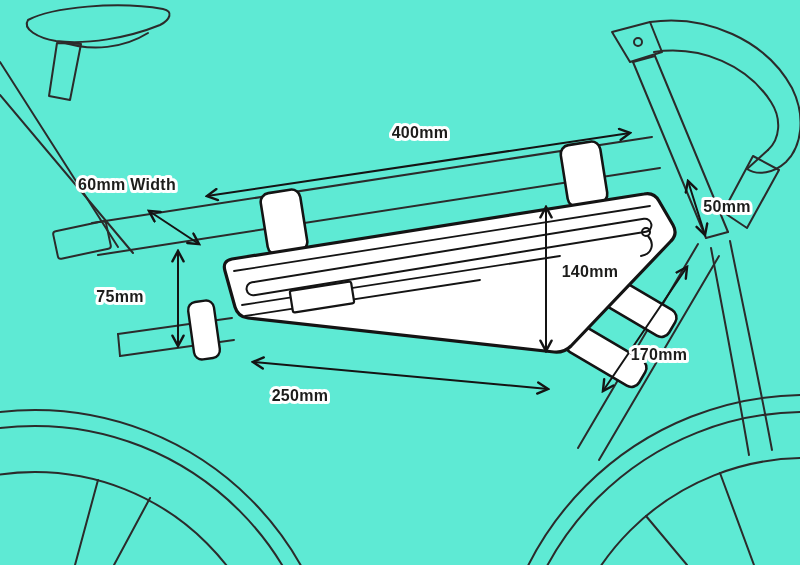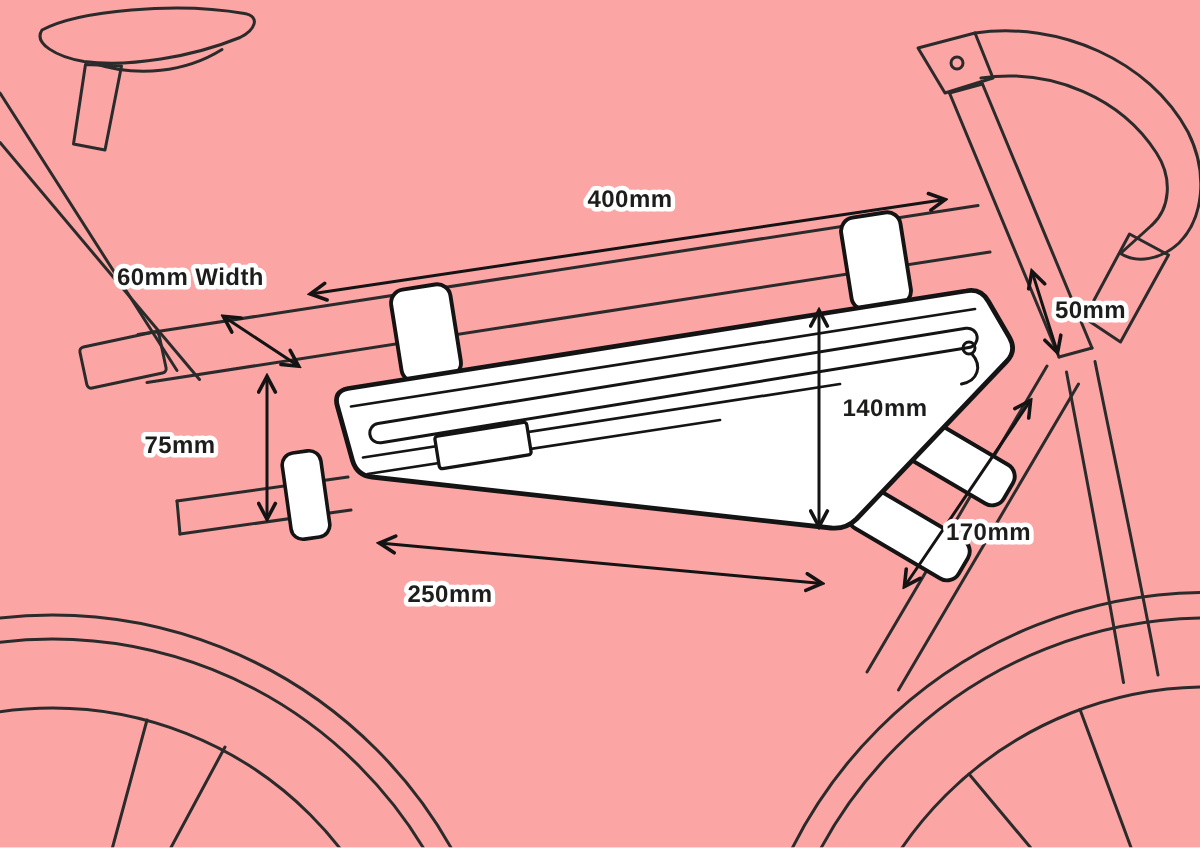--- a/index.html
+++ b/index.html
@@ -1,19 +1,19 @@
 <!DOCTYPE html>
 <html><head>
 <meta charset="utf-8">
 <style>
   html,body{margin:0;padding:0;background:#ffffff;}
   .canvas{
     position:relative;
     width:800px;height:565px;
-    background:#fca5a5;
+    background:#5eead4;
     overflow:hidden;
     font-family:"Liberation Sans", sans-serif;
   }
   svg{display:block;}
   .bike{stroke:#2b2b2b;stroke-width:2;fill:none;stroke-linecap:round;stroke-linejoin:round;}
   .bag{stroke:#141414;fill:none;stroke-linecap:round;stroke-linejoin:round;}
   .bag-fill{fill:#ffffff;}
   .dim{stroke:#141414;stroke-width:2;fill:none;stroke-linecap:round;}
   .dim-label{
     font-family:"Liberation Sans", sans-serif;

